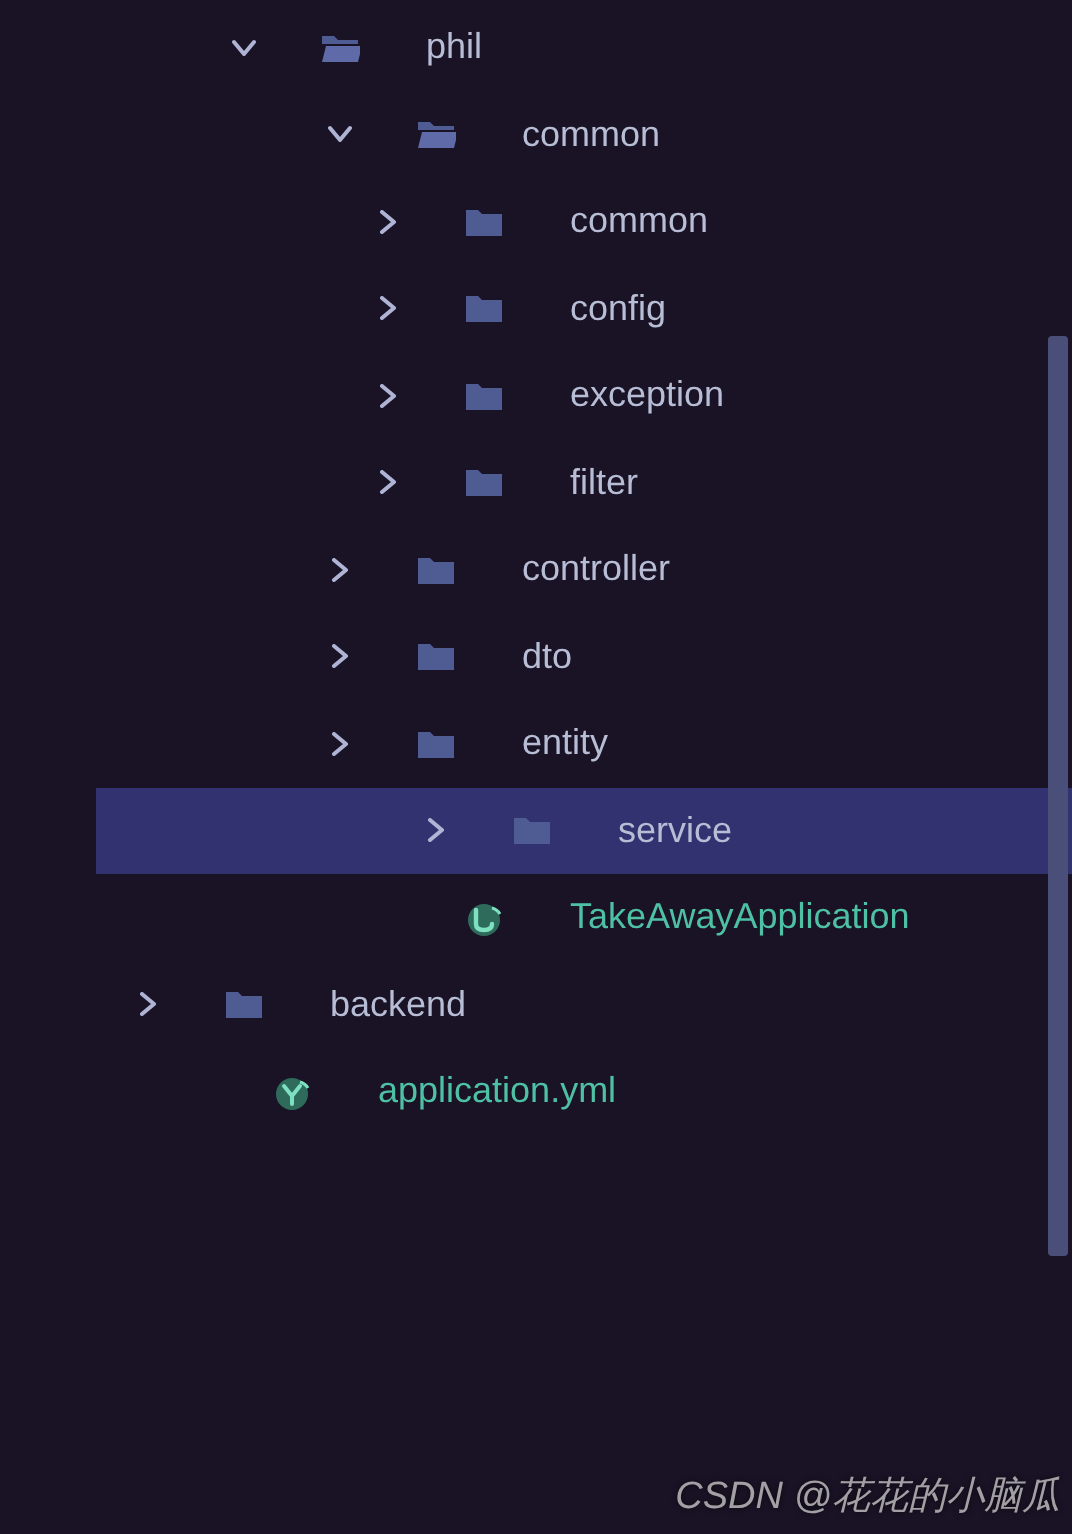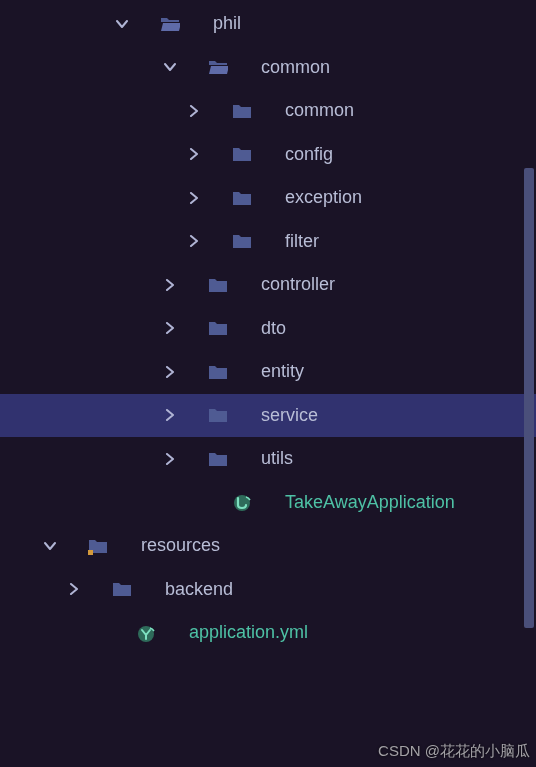--- a/index.html
+++ b/index.html
@@ -18,21 +18,21 @@
       position: relative;
     }
     .row {
       display: flex;
       align-items: center;
       height: 43.5px;
       white-space: nowrap;
       cursor: pointer;
       gap: 25px;
     }
-    .row.selected { background: #31326f; }
+    .row.selected { background: #31326f; margin-left: 48px; }
     .chevron {
       width: 18px;
       height: 18px;
       display: inline-flex;
       align-items: center;
       justify-content: center;
       margin-right: 4px;
       flex-shrink: 0;
     }
     .chevron svg { width: 12px; height: 12px; }
@@ -57,23 +57,24 @@
       width: 10px;
       height: 460px;
       background: #4a4f7a;
       border-radius: 2px;
     }
     .watermark {
       position: absolute;
       right: 6px;
       bottom: 6px;
       color: #d0d0d0;
-      font-size: 15px;
+      font-size: 19px;
       opacity: 0.75;
       text-shadow: 0 0 3px #000;
+      font-style: italic;
     }
     .pad { display:inline-block; flex-shrink:0; }
   </style>
 </head>
 <body>
 
 <svg width="0" height="0" style="position:absolute">
   <defs>
     <g id="svg-chev-right">
         <path d="M3 1 L9 6 L3 11" fill="none" stroke="#b0b4d4" stroke-width="2" stroke-linecap="round" stroke-linejoin="round"></path>
@@ -240,56 +241,28 @@
         </svg>
       </span>
       <span class="icon">
         <svg viewBox="0 0 20 18" width="20" height="18">
           <use href="#svg-folder-closed"></use>
         </svg>
       </span>
       <span class="label ">service</span>
     </div>
     <div class="row">
-      <span class="pad" style="width: 136px;"></span>
-      <span class="chevron">
-        <svg viewBox="0 0 12 12">
-          <use href="#svg-chev-right"></use>
-        </svg>
-      </span>
-      <span class="icon">
-        <svg viewBox="0 0 20 18" width="20" height="18">
-          <use href="#svg-folder-closed"></use>
-        </svg>
-      </span>
-      <span class="label ">utils</span>
-    </div>
-    <div class="row">
       <span class="pad" style="width: 160px;"></span>
       <span class="chevron empty"></span>
       <span class="file-icon">
         <svg viewBox="0 0 20 18" width="20" height="18">
           <use href="#svg-java-class"></use>
         </svg>
       </span>
       <span class="label class">TakeAwayApplication</span>
-    </div>
-    <div class="row">
-      <span class="pad" style="width: 16px;"></span>
-      <span class="chevron">
-        <svg viewBox="0 0 12 12">
-          <use href="#svg-chev-down"></use>
-        </svg>
-      </span>
-      <span class="icon">
-        <svg viewBox="0 0 20 18" width="20" height="18">
-          <use href="#svg-folder-res"></use>
-        </svg>
-      </span>
-      <span class="label ">resources</span>
     </div>
     <div class="row">
       <span class="pad" style="width: 40px;"></span>
       <span class="chevron">
         <svg viewBox="0 0 12 12">
           <use href="#svg-chev-right"></use>
         </svg>
       </span>
       <span class="icon">
         <svg viewBox="0 0 20 18" width="20" height="18">

